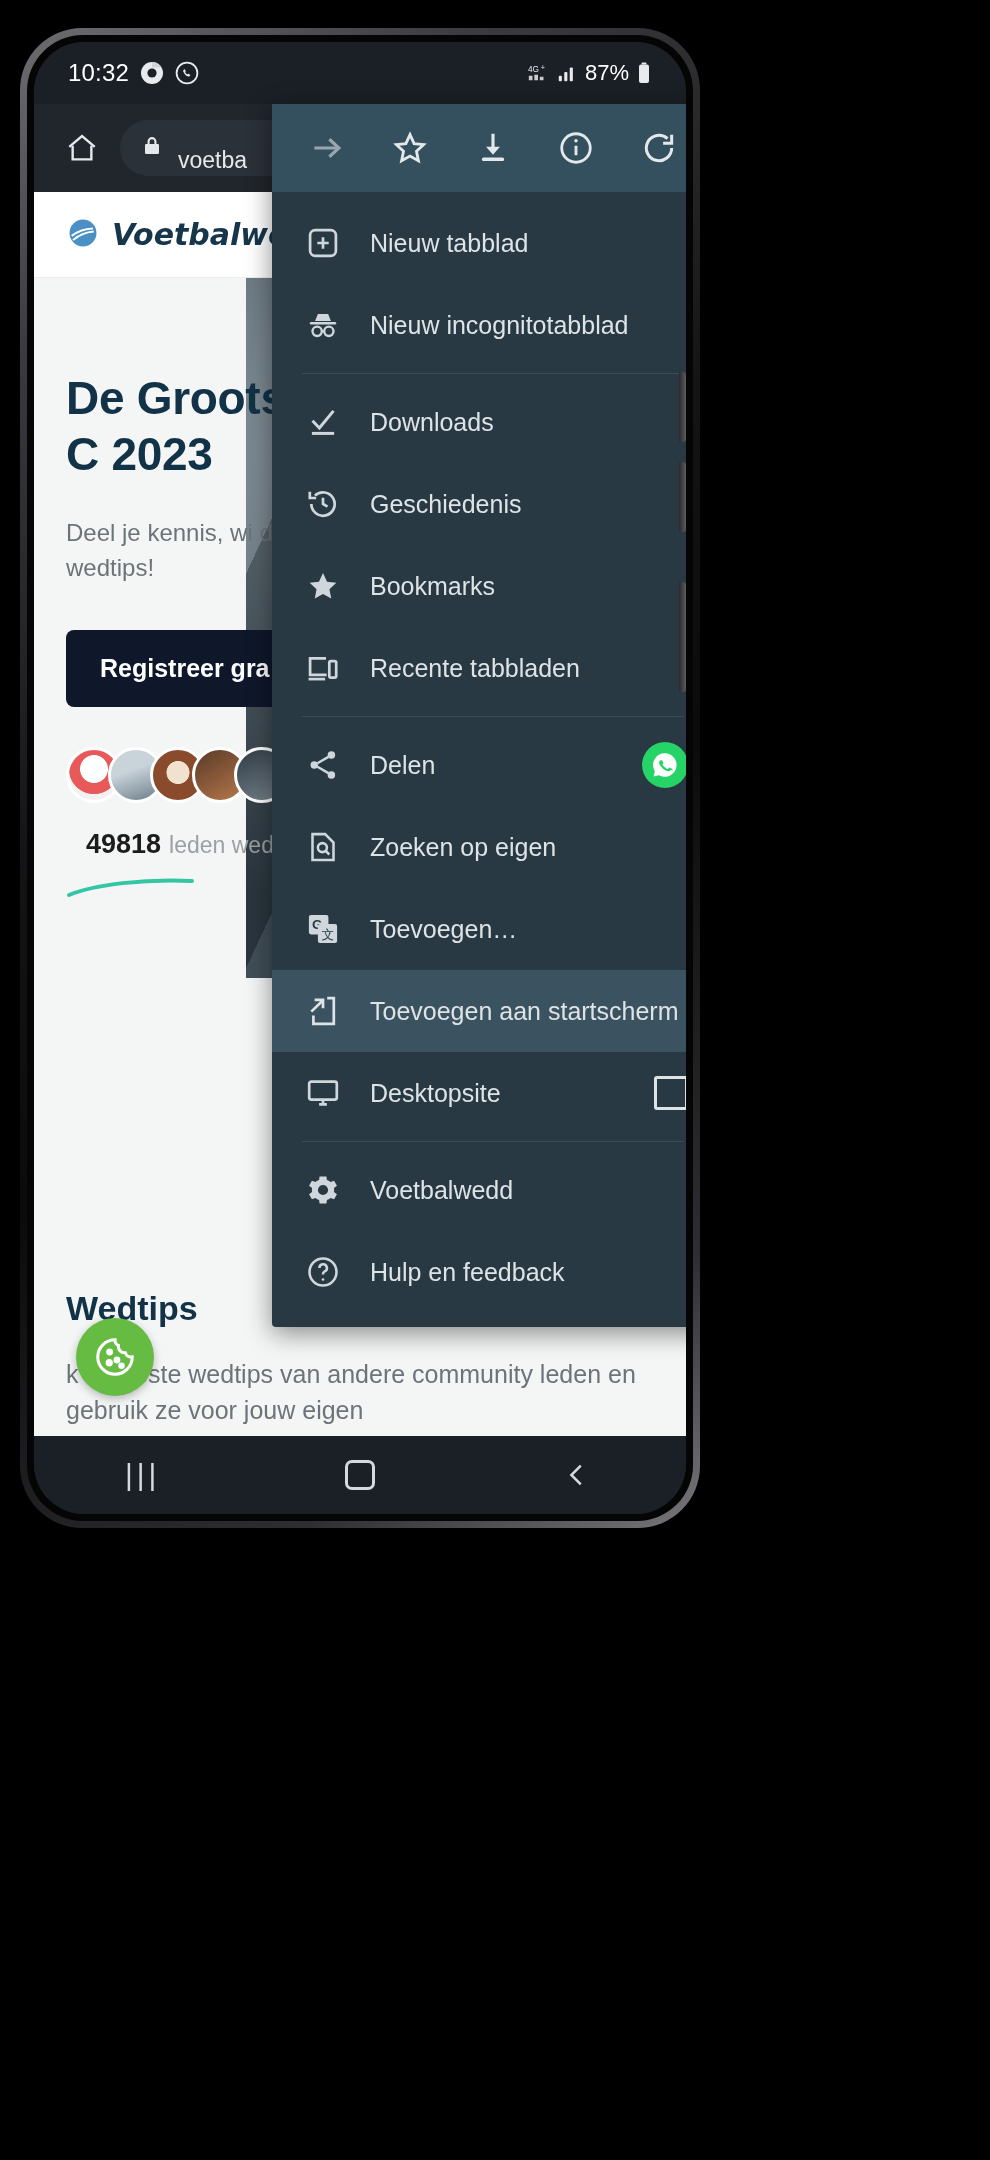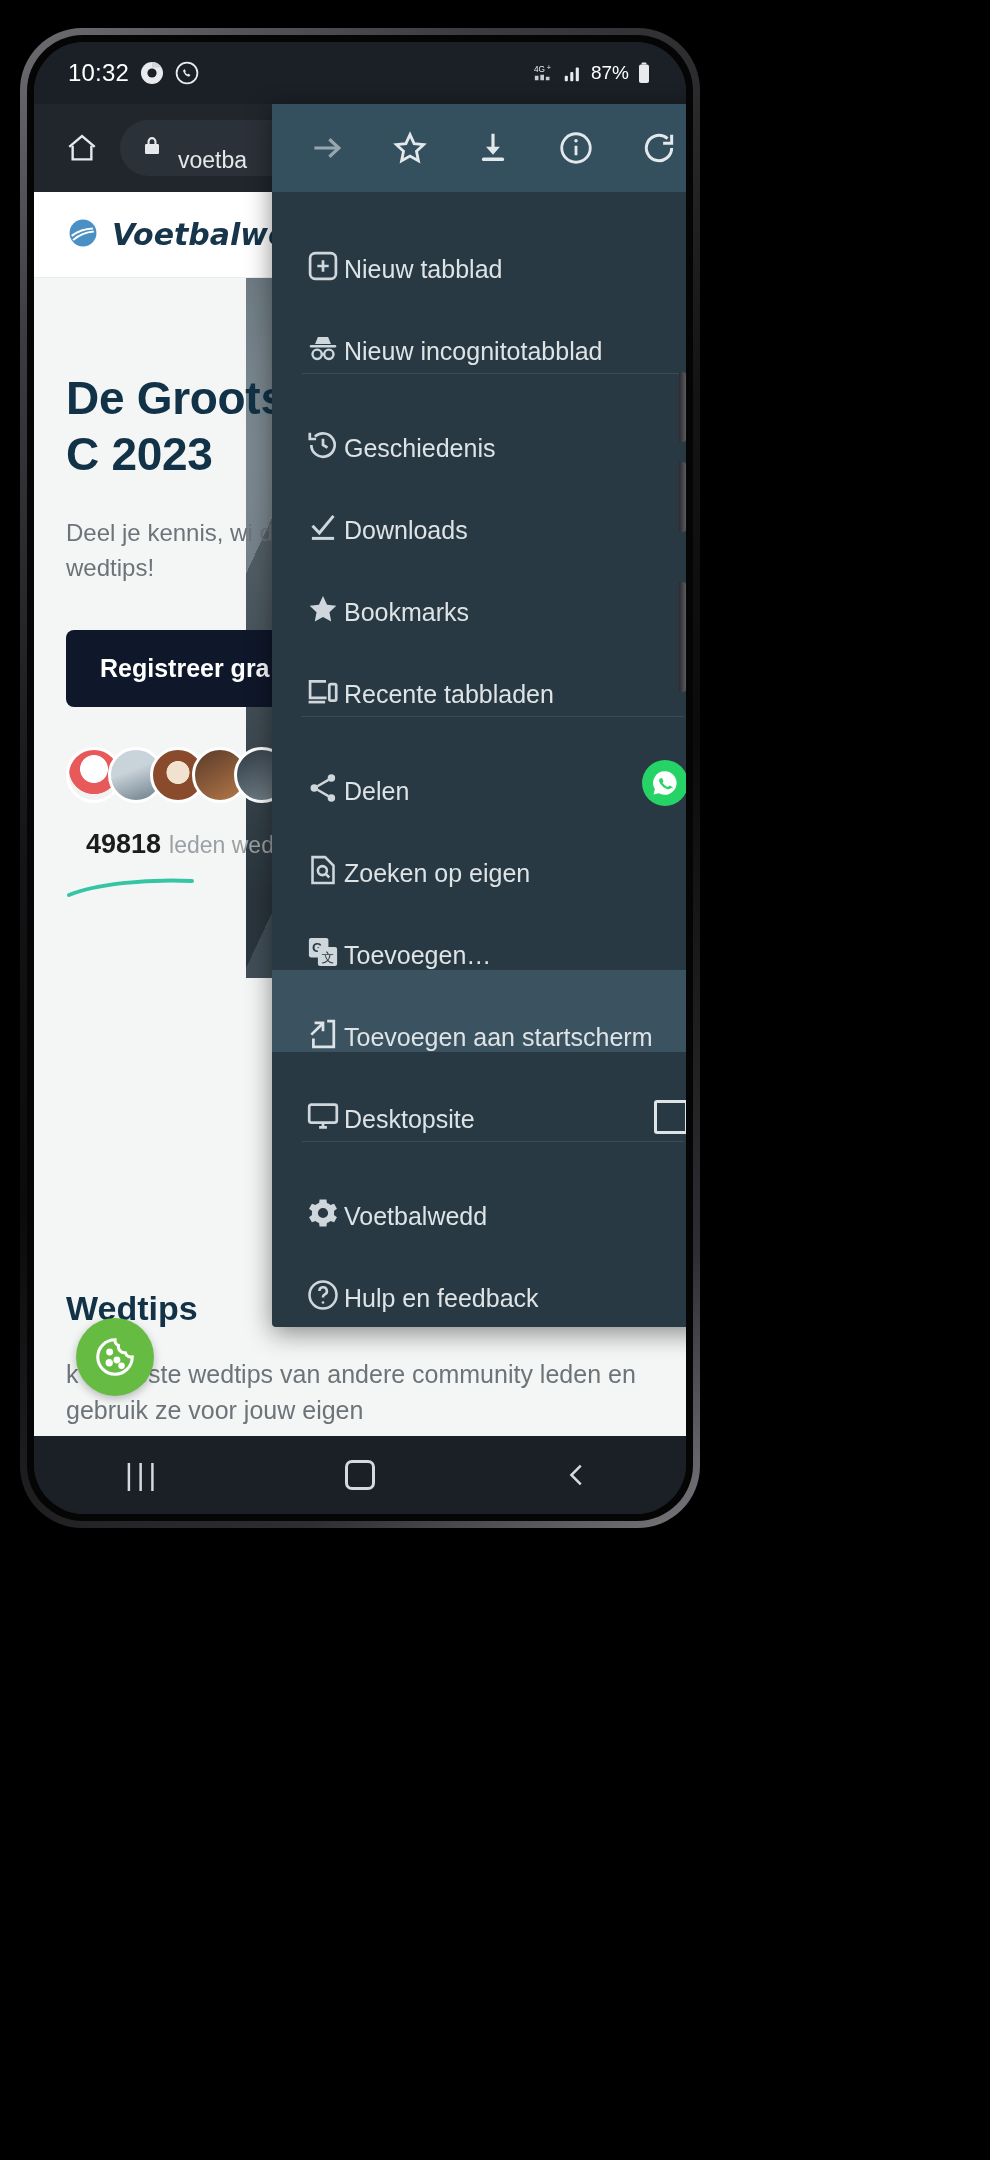--- a/index.html
+++ b/index.html
@@ -46,21 +46,21 @@
     position: absolute; left: 0; top: 0; width: 100%; height: 62px;
     background: #1b2026;
     display: flex; align-items: center;
     padding: 0 34px;
     color: #ffffff;
   }
   .sb-left { display: flex; align-items: center; gap: 11px; }
   .sb-time { font-size: 24px; letter-spacing: 0.2px; }
   .sb-right { margin-left: auto; display: flex; align-items: center; gap: 7px; }
   .sb-ico { display: inline-flex; align-items: center; }
-  .sb-batt-text { font-size: 19px; }
+  .sb-batt-text { font-size: 22px; }
 
   
   .toolbar {
     position: absolute; left: 0; top: 62px; width: 100%; height: 88px;
     background: #21262c;
     display: flex; align-items: center;
     padding-left: 20px;
   }
   .tb-home { width: 56px; display:flex; justify-content:center; }
   .omnibox {
@@ -160,22 +160,22 @@
     overflow: hidden;
   }
   .menu-top {
     height: 88px; background: #34505e;
     display: flex; align-items: center; justify-content: space-around;
     padding: 0 14px;
   }
   .menu-top .mt-btn { width: 56px; height: 56px; display:flex; align-items:center; justify-content:center; }
   .menu-list { padding: 10px 0 14px 0; }
   .mrow {
-    display: flex; align-items: flex-end;
-    height: 82px; padding: 0 26px 0 30px; 
+    display: flex; align-items: center;
+    height: 82px; padding: 0 26px 0 30px; gap: 26px;
   }
   .mrow.highlight { background: #3b5260; }
   .mrow .mi { width: 42px; display: flex; align-items: center; justify-content: center; }
   .mrow .ml {
     color: #dee3e6; font-size: 25px; white-space: nowrap;
     flex: 1;
   }
   .msep { height: 1px; background: #3a4c57; margin: 7px 30px 7px 30px; }
   .wa-badge {
     width: 46px; height: 46px; border-radius: 50%;
@@ -370,37 +370,37 @@
                     <path d="M11.2 16.2h1.6" stroke="#cfd7dc" stroke-width="1.4"></path>
                   </svg>
               </span>
               <span class="ml">Nieuw incognitotabblad</span>
             </div>
 
             <div class="msep"></div>
 
             <div class="mrow">
               <span class="mi">
+                <svg width="36" height="36" viewBox="0 0 24 24" fill="none" stroke="#cfd7dc" stroke-width="2">
+                    <path d="M5 11.2 9.6 16 19 4.6"></path>
+                    <path d="M4.6 19.6h14.8"></path>
+                  </svg>
+              </span>
+              <span class="ml">Downloads</span>
+            </div>
+
+            <div class="mrow">
+              <span class="mi">
                 <svg width="36" height="36" viewBox="0 0 24 24" fill="none" stroke="#cfd7dc" stroke-width="1.8">
                     <path d="M4.2 12a7.8 7.8 0 1 0 2.4-5.6"></path>
                     <path d="M3.2 3.8v4.2h4.2"></path>
                     <path d="M12 7.8V12l3 1.8"></path>
                   </svg>
               </span>
               <span class="ml">Geschiedenis</span>
-            </div>
-
-            <div class="mrow">
-              <span class="mi">
-                <svg width="36" height="36" viewBox="0 0 24 24" fill="none" stroke="#cfd7dc" stroke-width="2">
-                    <path d="M5 11.2 9.6 16 19 4.6"></path>
-                    <path d="M4.6 19.6h14.8"></path>
-                  </svg>
-              </span>
-              <span class="ml">Downloads</span>
             </div>
 
             <div class="mrow">
               <span class="mi">
                 <svg width="36" height="36" viewBox="0 0 24 24" fill="#cfd7dc">
                     <path d="m12 3.4 2.7 5.7 6.2.8-4.6 4.3 1.2 6.1L12 17.3 6.5 20.3l1.2-6.1L3.1 9.9l6.2-.8z"></path>
                   </svg>
               </span>
               <span class="ml">Bookmarks</span>
             </div>

